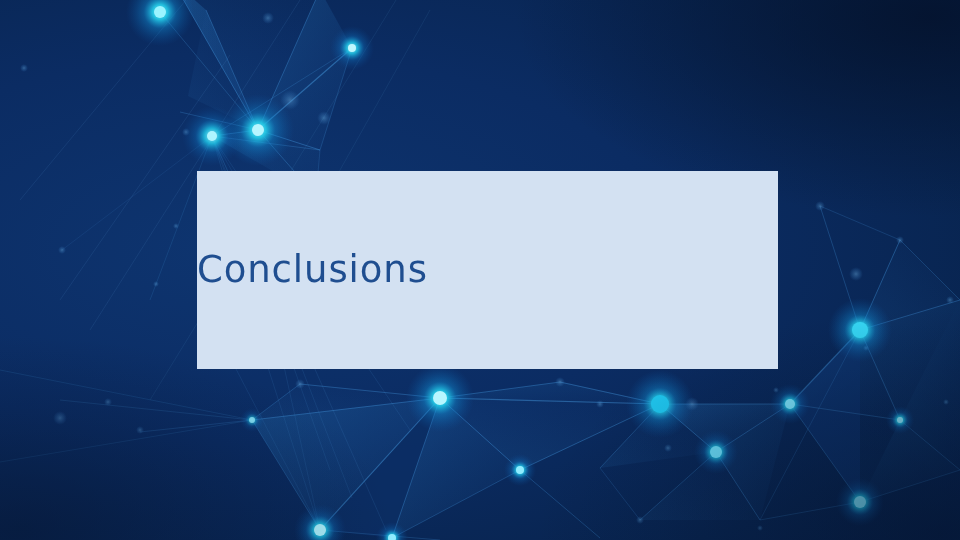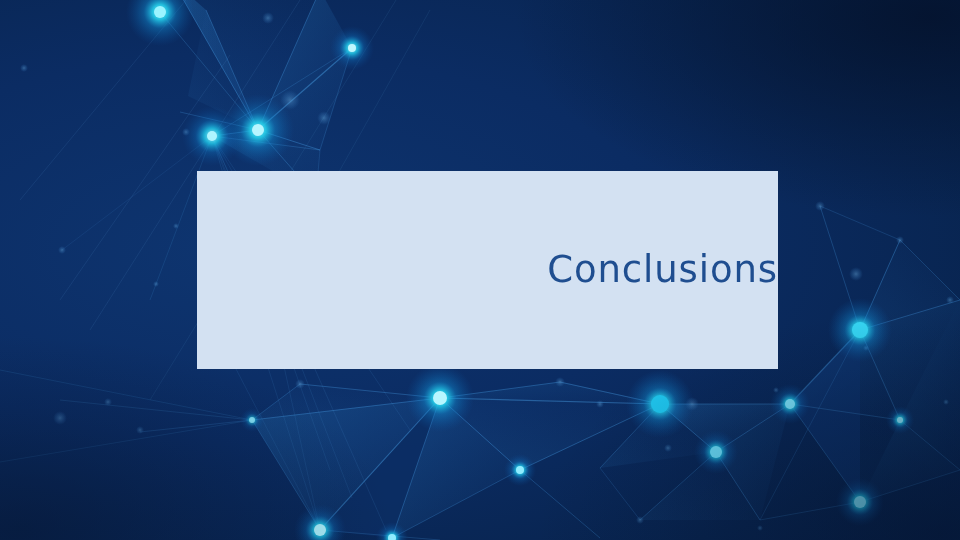--- a/index.html
+++ b/index.html
@@ -26,21 +26,21 @@
   }
   .net{position:absolute;inset:0;}
   .net svg{position:absolute;inset:0;display:block;}
 
   
   #title-card{
     position:absolute;
     left:197px;top:171px;
     width:581px;height:198px;
     background:#d3e1f2;
-    display:flex;align-items:center;justify-content:flex-end;
+    display:flex;align-items:center;justify-content:flex-start;
   }
   #title-text{
     font-family:"DejaVu Sans", sans-serif;
     font-size:37px;
     font-weight:400;
     letter-spacing:.9px;
     color:#1f4e90;
     white-space:nowrap;
     line-height:1;
     margin-top:-2px;

